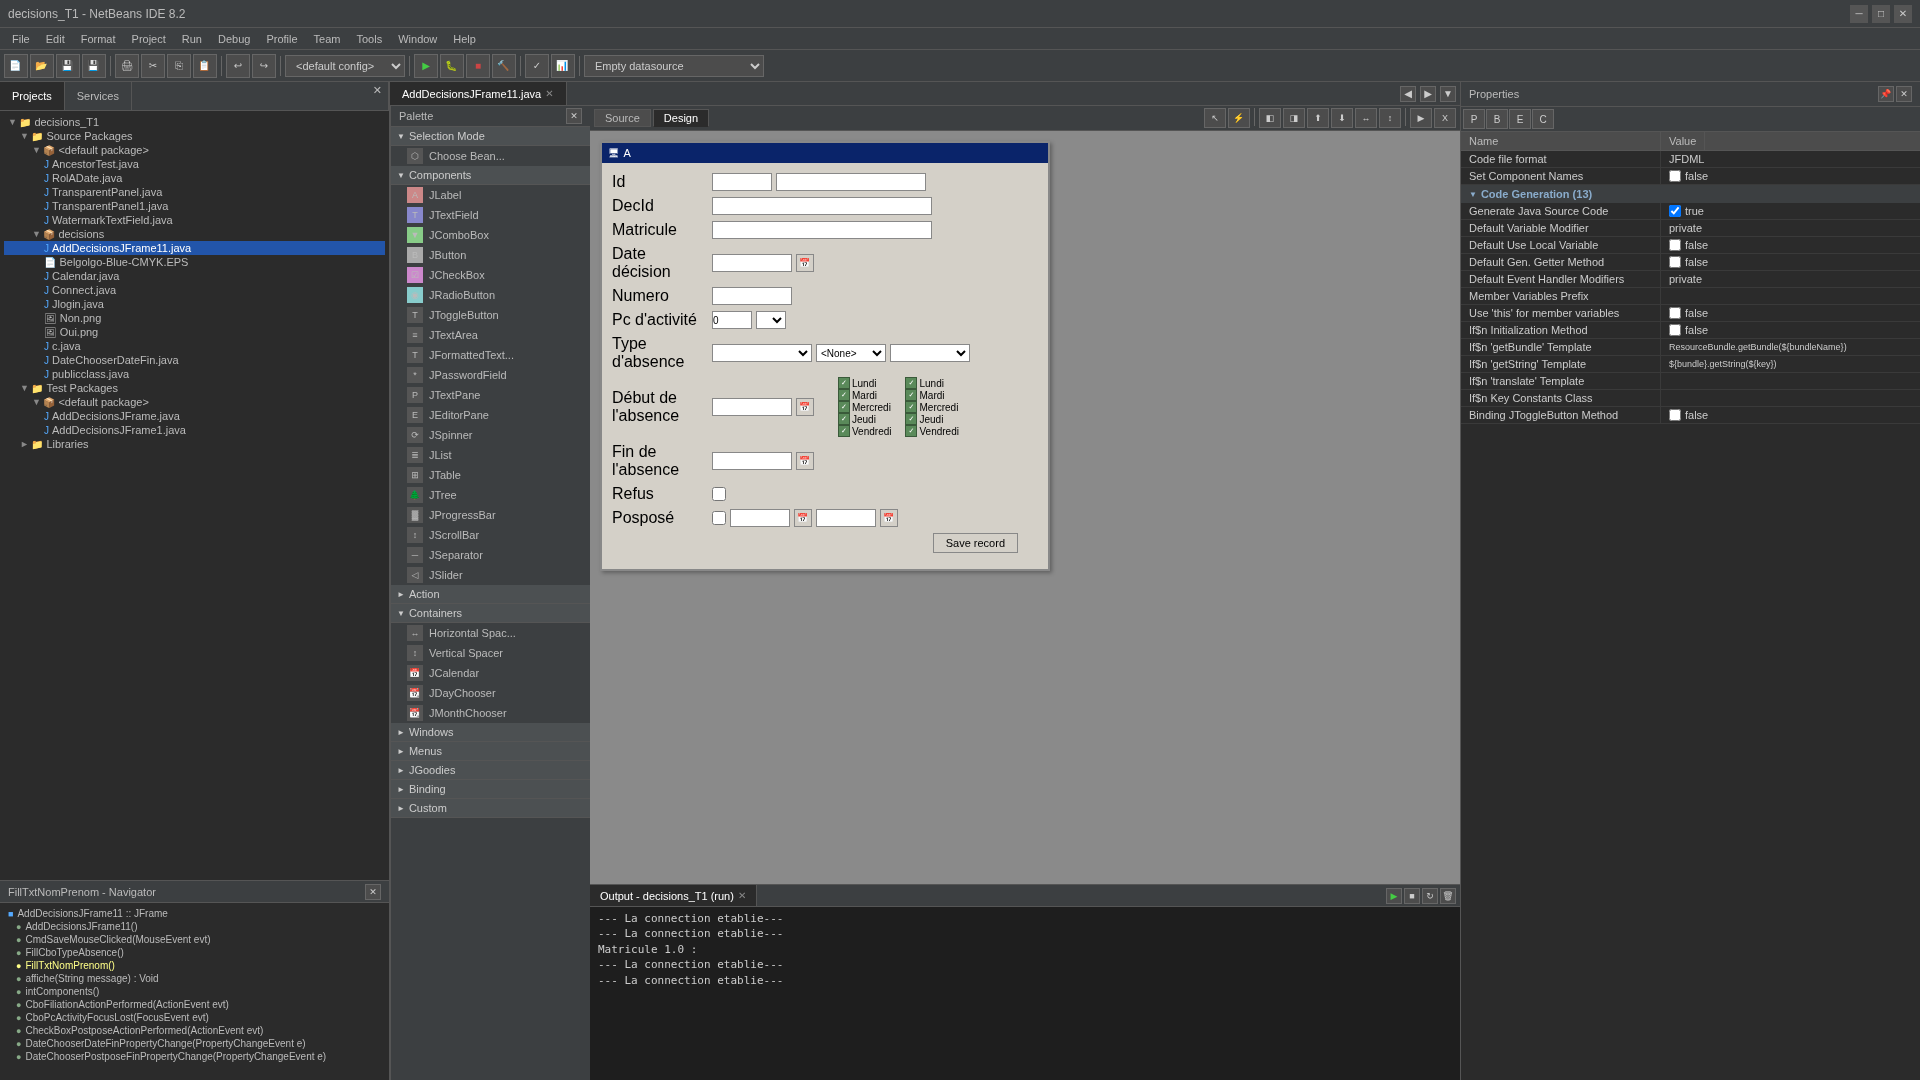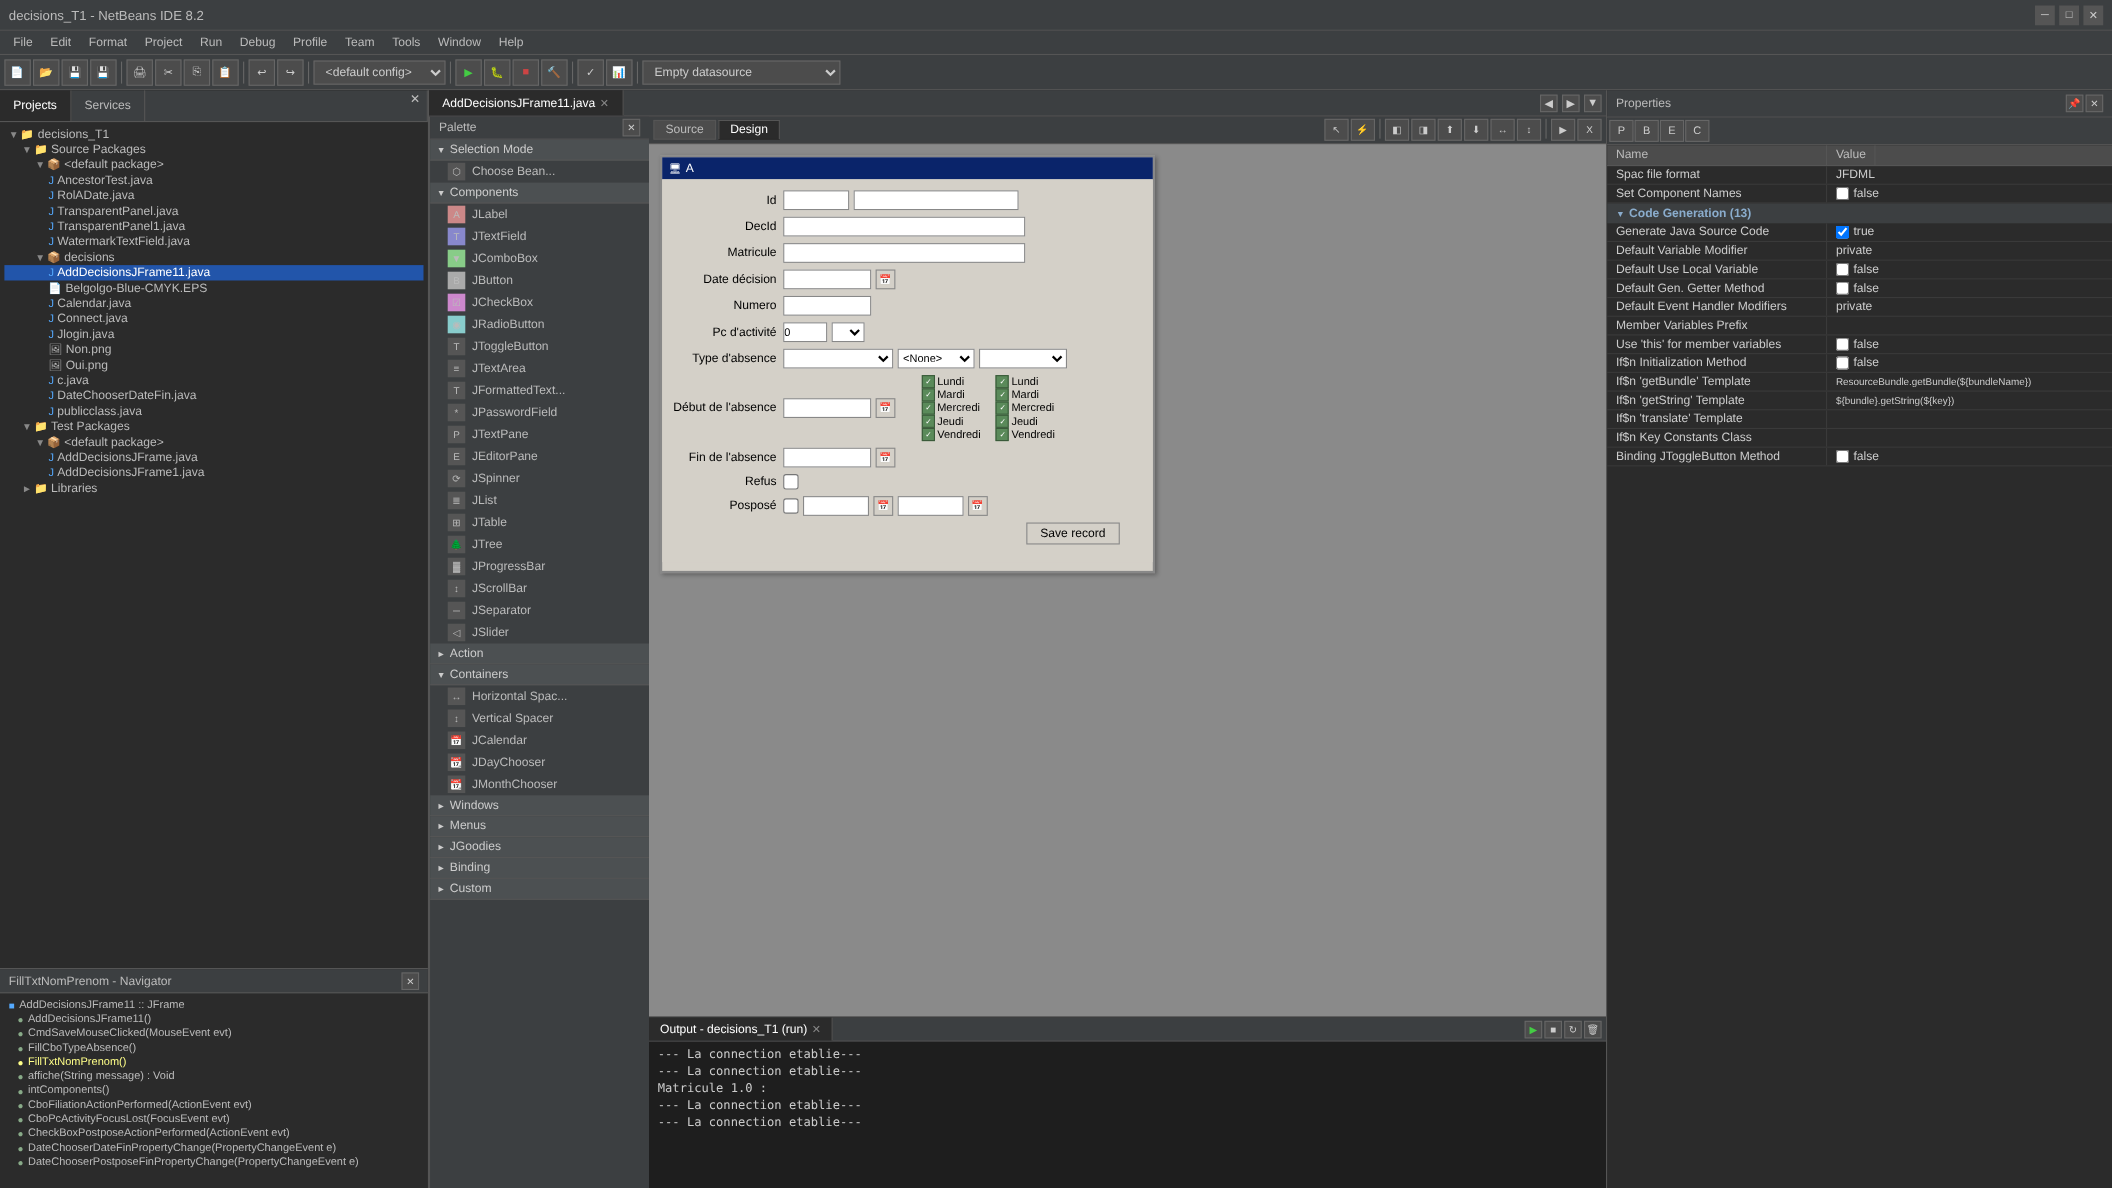--- a/index.html
+++ b/index.html
@@ -53,21 +53,21 @@
     .palette-section-header { display: flex; align-items: center; padding: 3px 6px; background: #4c5052; border-bottom: 1px solid #555; cursor: pointer; font-size: 11px; color: #ccc; }
     .palette-item { display: flex; align-items: center; padding: 2px 16px; cursor: pointer; font-size: 11px; color: #bbb; }
     .palette-icon { margin-right: 6px; width: 16px; height: 16px; background: #555; display: inline-flex; align-items: center; justify-content: center; font-size: 9px; }
 
     
     #form-canvas { flex: 1; background: #8a8a8a; padding: 10px; overflow: auto; position: relative; }
     #form-window { background: #d4d0c8; border: 2px solid #888; width: 450px; min-height: 380px; position: relative; box-shadow: 2px 2px 4px rgba(0,0,0,0.3); }
     #form-titlebar { background: #0a246a; color: white; padding: 3px 6px; font-size: 11px; display: flex; align-items: center; justify-content: space-between; height: 20px; }
     #form-body { padding: 10px; background: #d4d0c8; }
     .form-row { display: flex; align-items: center; margin-bottom: 6px; }
-    .form-label { width: 100px; font-size: 11px; color: #000; text-align: right; padding-right: 6px; }
+    .form-label { width: 100px; font-size: 16px; color: #000; text-align: left; padding-right: 6px; }
     .form-field { flex: 1; display: flex; gap: 4px; align-items: center; }
     .form-input { height: 18px; background: white; border: 1px solid #888; font-size: 10px; padding: 0 2px; }
     .form-input-sm { width: 70px; height: 18px; background: white; border: 1px solid #888; font-size: 10px; }
     .form-select { height: 18px; background: white; border: 1px solid #888; font-size: 10px; }
     .form-checkbox { width: 14px; height: 14px; }
     .form-btn { padding: 3px 12px; background: #d4d0c8; border: 1px solid #888; cursor: pointer; font-size: 11px; }
     .date-btn { width: 18px; height: 18px; background: #d4d0c8; border: 1px solid #888; display: flex; align-items: center; justify-content: center; font-size: 9px; cursor: pointer; }
     .day-row { display: flex; align-items: center; gap: 2px; font-size: 10px; color: #000; }
 
     
@@ -78,21 +78,21 @@
     #props-table { flex: 1; overflow: auto; }
     .props-row { display: flex; border-bottom: 1px solid #3a3a3a; }
     .prop-name { width: 200px; padding: 2px 8px; color: #ccc; font-size: 11px; border-right: 1px solid #3a3a3a; }
     .prop-value { flex: 1; padding: 2px 8px; color: #ccc; font-size: 11px; display: flex; align-items: center; gap: 4px; }
     .prop-section { background: #3c3f41; padding: 3px 8px; font-size: 11px; color: #8aaccc; font-weight: bold; display: flex; align-items: center; }
     .prop-checkbox { width: 12px; height: 12px; }
     .props-header-row { display: flex; background: #4c4c4c; border-bottom: 1px solid #555; }
     .props-col-header { padding: 3px 8px; font-size: 11px; color: #bbb; border-right: 1px solid #555; }
 
     
-    #bottom-area { height: 156px; background: #2b2b2b; border-top: 1px solid #555; display: flex; flex-direction: column; justify-content: flex-end; }
+    #bottom-area { height: 196px; background: #2b2b2b; border-top: 1px solid #555; display: flex; flex-direction: column; justify-content: flex-end; }
     #bottom-tabs { display: flex; background: #3c3f41; border-bottom: 1px solid #555; height: 22px; align-items: center; }
     .bottom-tab { padding: 2px 10px; font-size: 11px; color: #bbb; cursor: pointer; border-right: 1px solid #555; display: flex; align-items: center; gap: 4px; height: 100%; }
     .bottom-tab.active { background: #2b2b2b; color: #fff; }
     #output-content { flex: 1; overflow: auto; padding: 4px 8px; background: #1e1e1e; font-family: monospace; font-size: 11px; color: #ccc; }
     .output-line { line-height: 1.4; }
     .output-arrow { color: #4a8; }
     #nav-header { display: flex; align-items: center; justify-content: space-between; padding: 2px 8px; background: #3c3f41; border-bottom: 1px solid #555; height: 22px; gap: 21px; }
     #nav-content { padding: 4px; overflow: auto; height: calc(100% - 22px); }
     .nav-item { display: flex; align-items: center; padding: 1px 4px; cursor: pointer; color: #bbb; font-size: 10px; }
     .nav-item.active-item { color: #ff8; }
@@ -647,21 +647,21 @@
       <button class="prop-tb-btn" title="Events">E</button>
       <button class="prop-tb-btn" title="Code">C</button>
     </div>
     <div id="props-table">
       <div class="props-header-row">
         <div class="props-col-header" style="width:200px;">Name</div>
         <div class="props-col-header">Value</div>
       </div>
 
       <div class="props-row">
-        <div class="prop-name">Spac file format</div>
+        <div class="prop-name">Code file format</div>
         <div class="prop-value">JFDML</div>
       </div>
       <div class="props-row">
         <div class="prop-name">Set Component Names</div>
         <div class="prop-value">
           <input type="checkbox" class="prop-checkbox" style="">
           <span>false</span>
         </div>
       </div>
 

